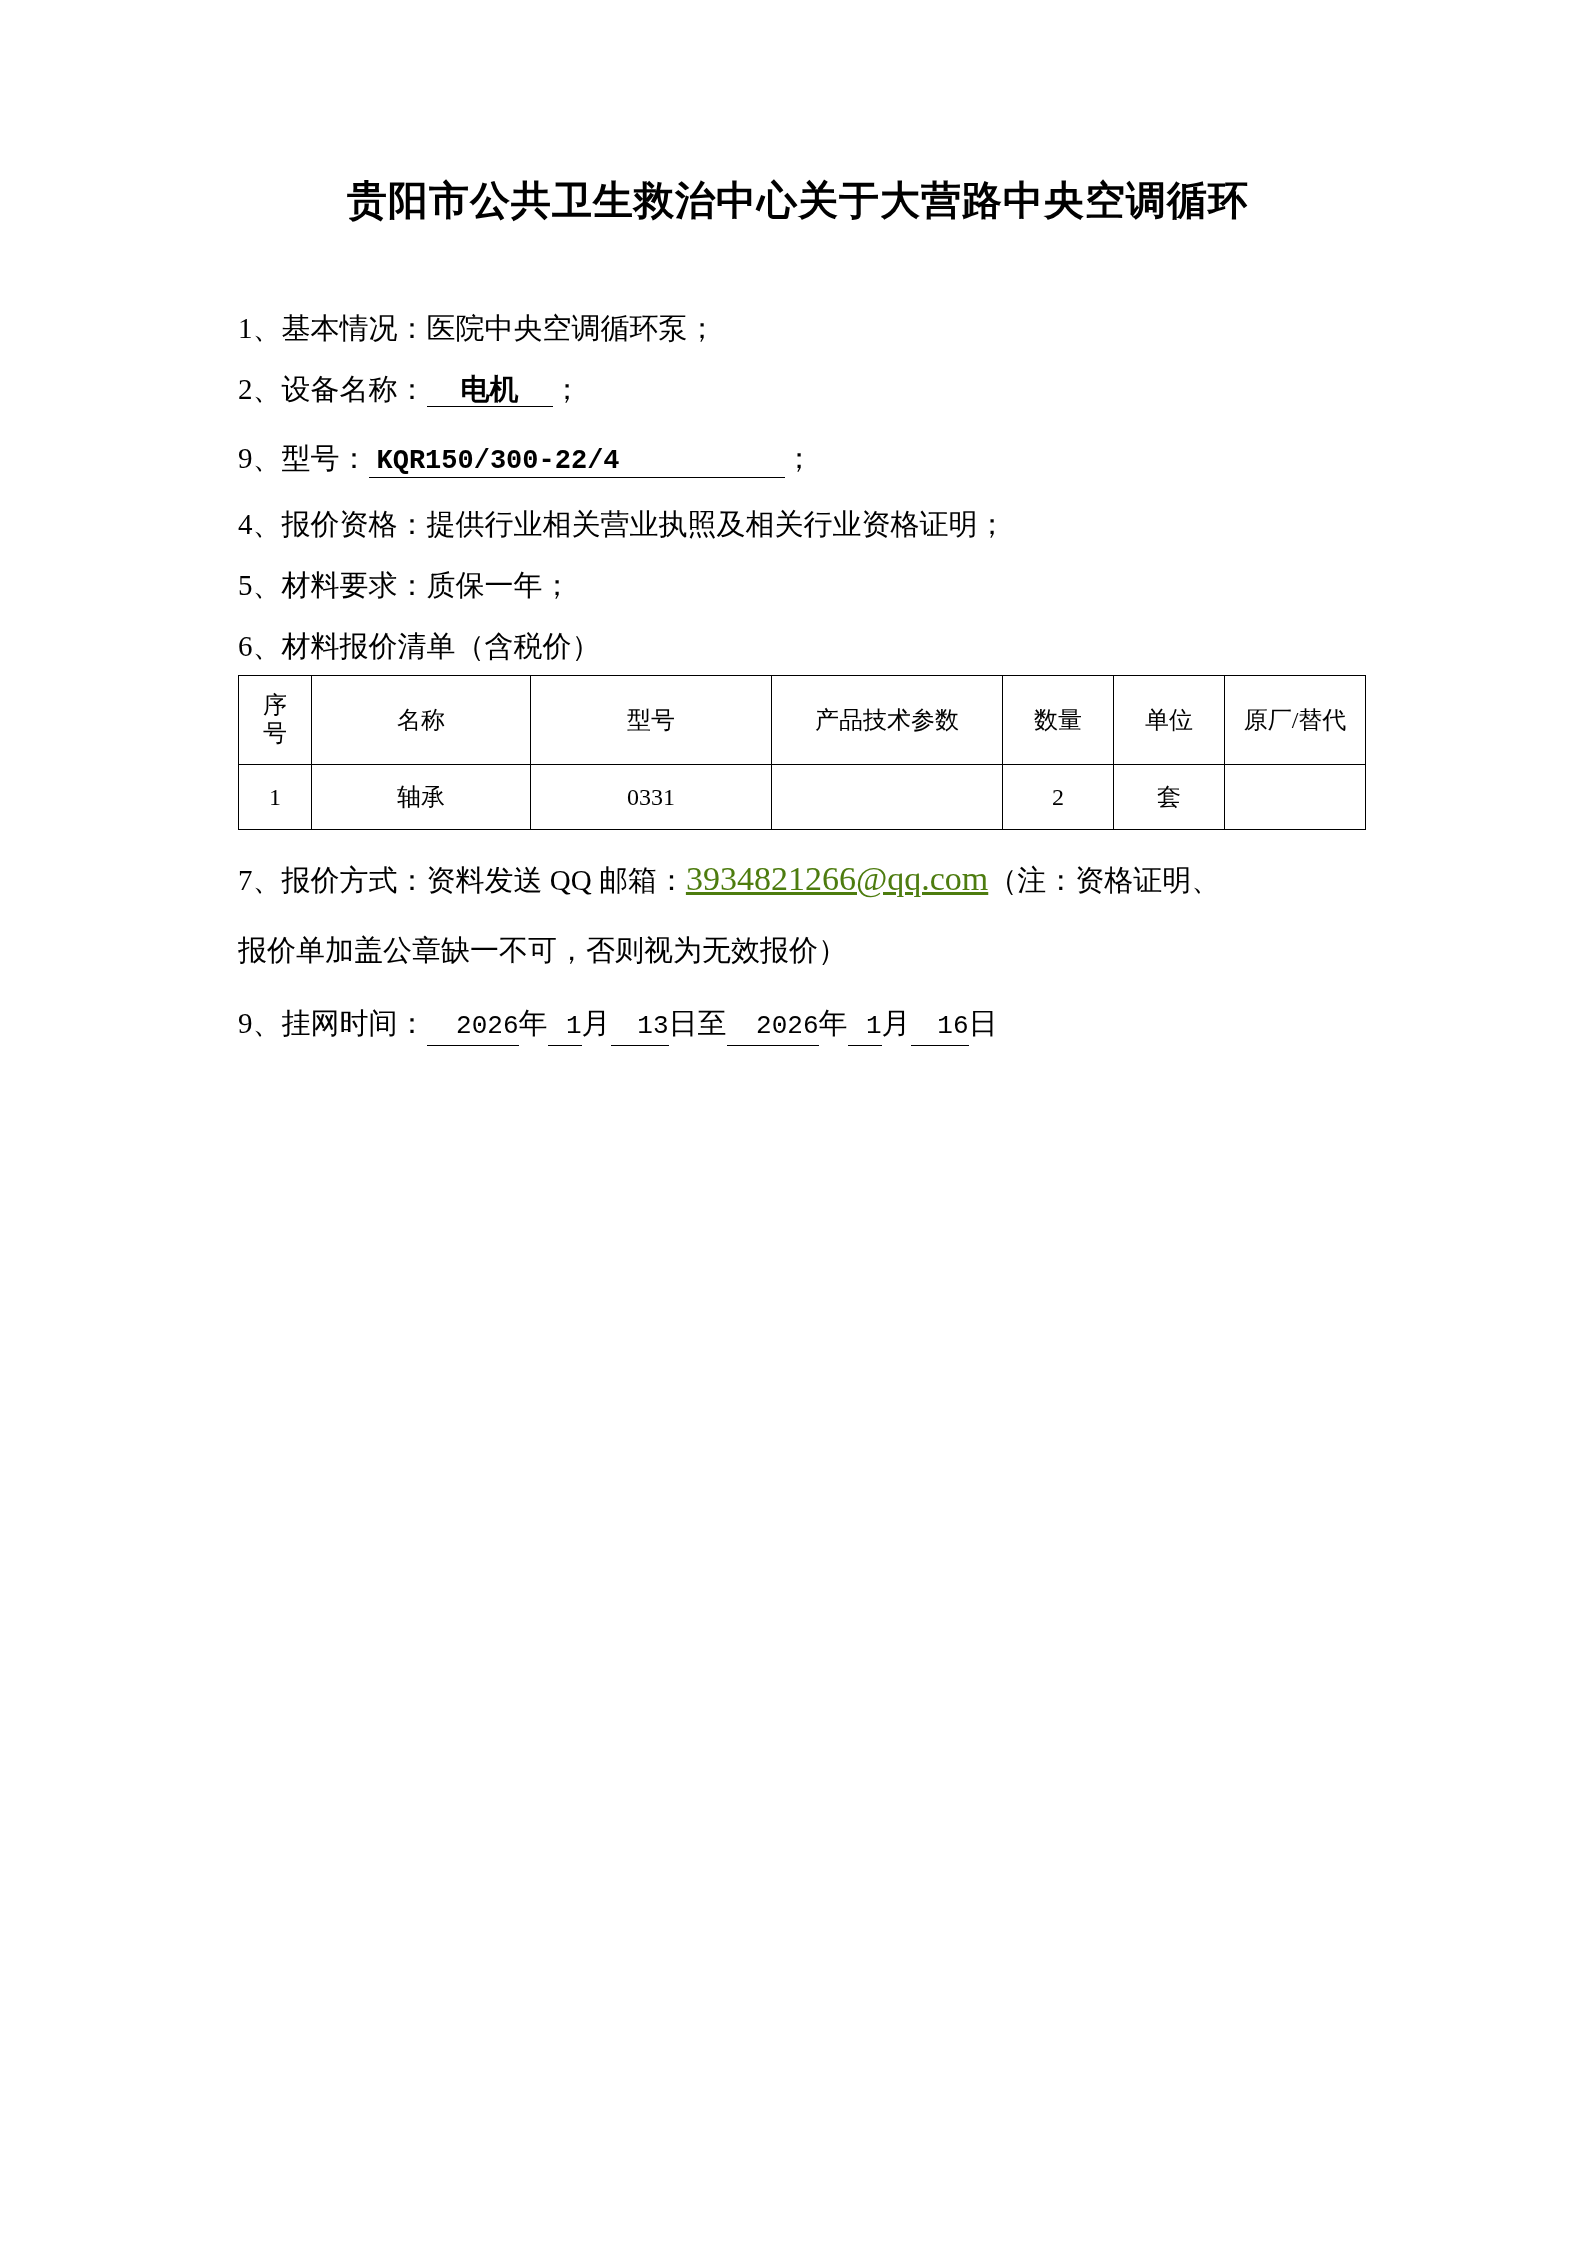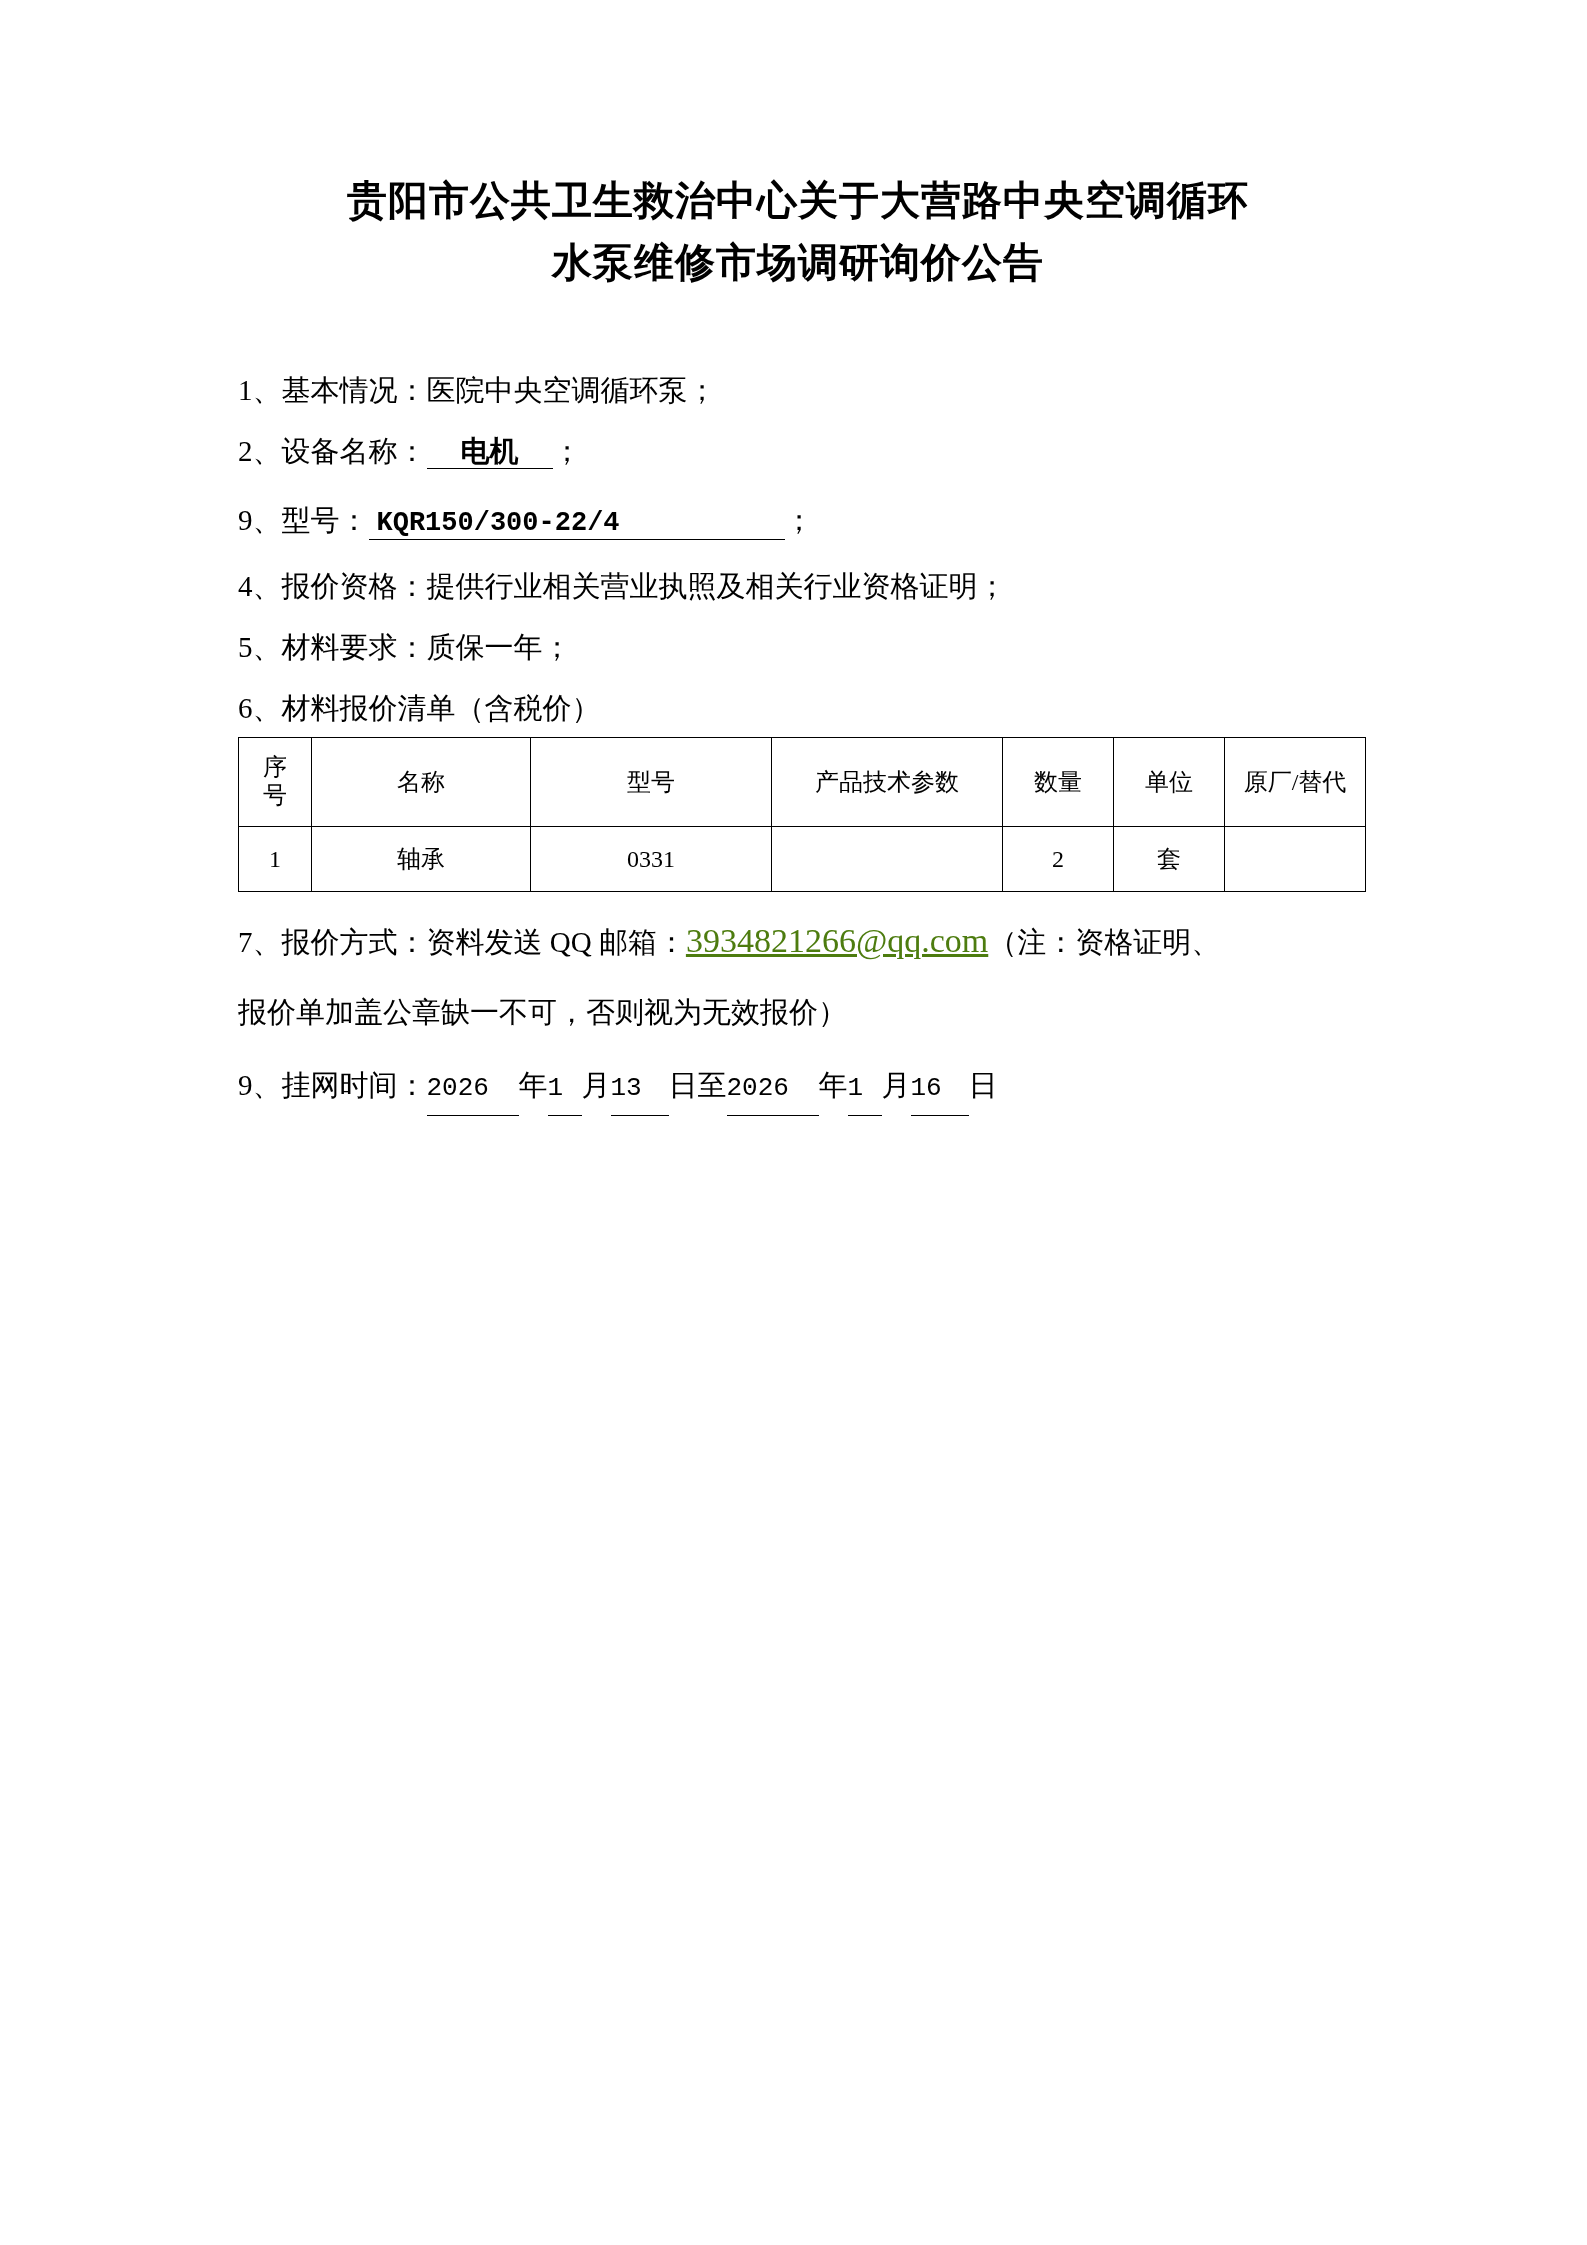--- a/index.html
+++ b/index.html
@@ -107,39 +107,38 @@
   }
   .para-wrap {
     font-size: 29px;
     line-height: 1.82;
     margin: 0 0 0 0;
     font-family: "Liberation Serif", serif;
   }
   .seg {
     display: inline-block;
     border-bottom: 1.5px solid #000;
-    text-align: left;
+    text-align: right;
     font-family: "Liberation Mono", monospace;
     font-size: 26px;
-    padding-bottom: 14px;
+    padding-bottom: 6px;
   }
   .w-year { min-width: 92px; }
   .w-mon  { min-width: 34px; }
   .w-day  { min-width: 58px; }
   .plain { font-family: "Liberation Serif", serif; font-size: 29px; }
 </style>
 </head>
 <body>
 
 <div class="page">
   <div class="content">
 
     <div class="doc-title">
       <span class="title-line">贵阳市公共卫生救治中心关于大营路中央空调循环</span>
-      <span class="title-line-2">水泵维修市场调研询价公告</span>
     </div>
 
     <div class="body-block">
 
       <p class="para">
         <span>1、基本情况：医院中央空调循环泵；</span>
       </p>
 
       <p class="para">
         <span>2、设备名称：</span><span class="ul ul-pad" style="min-width:110px;">电机</span><span>；</span>

